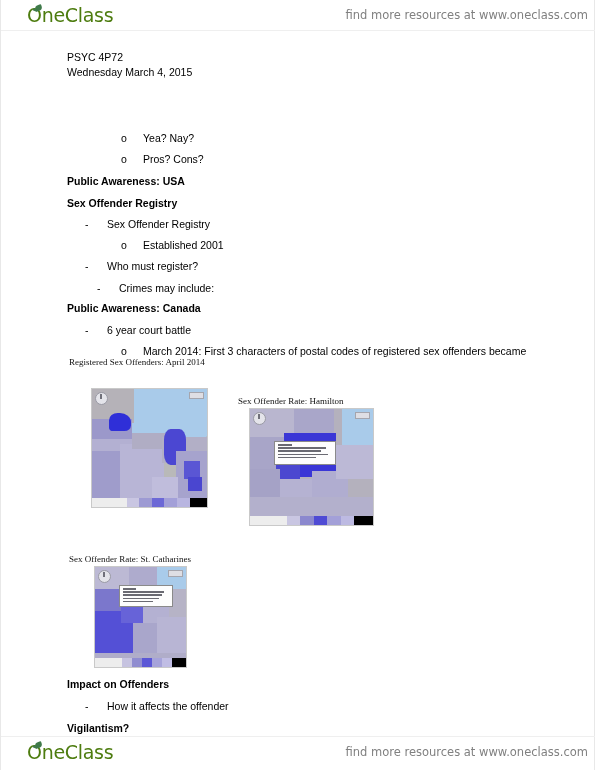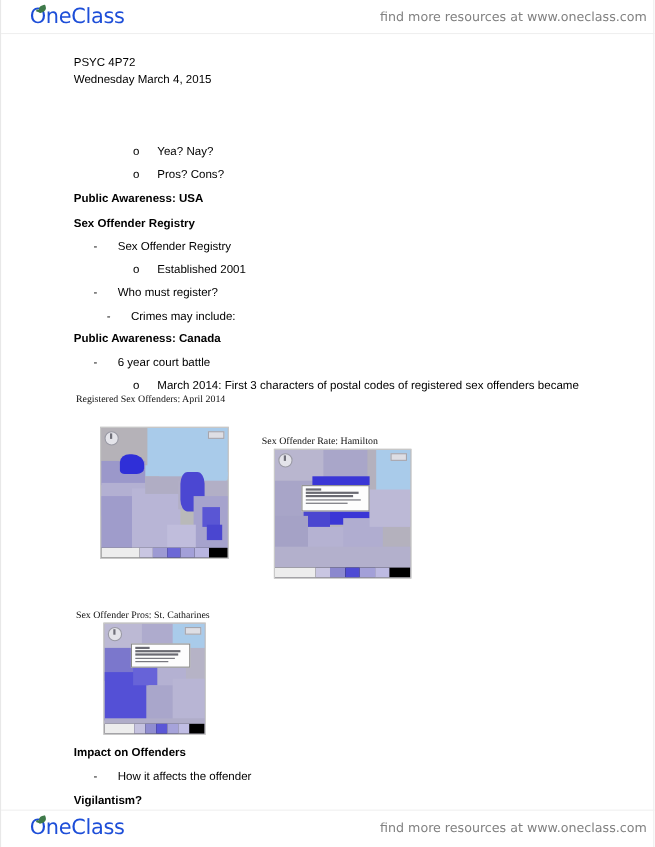--- a/index.html
+++ b/index.html
@@ -26,21 +26,21 @@
   }
   .wm-top{ top:0; border-bottom:1px solid #efefef; }
   .wm-bottom{ top:736px; border-top:1px solid #efefef; }
 
   .logo{
     position:relative;
     margin-left:26px;
     font-family:"DejaVu Sans", sans-serif;
     font-size:19px;
     letter-spacing:-0.3px;
-    color:#1d4ed8;
+    color:#4d7c0f;
     font-weight:400;
     white-space:nowrap;
   }
   .logo .leaf{
     position:absolute;
     left:8px; top:1px;
     width:7px; height:6px;
     background:#3f7a4a;
     border-radius:60% 10% 60% 10%;
     transform:rotate(-18deg);
@@ -264,21 +264,21 @@
       <div class="lbar">
         <div class="src"></div>
         <div class="sw" style="background:#c9c6e2;"></div>
         <div class="sw" style="background:#8b88ce;"></div>
         <div class="sw" style="background:#4f4bd4;"></div>
         <div class="sw" style="background:#a3a0d8;"></div>
         <div class="sw" style="background:#bdbae2;"></div>
       </div>
     </div>
 
-    <div class="cap" style="left:68px; top:524px;">Sex Offender Pros: St. Catharines</div>
+    <div class="cap" style="left:68px; top:524px;">Sex Offender Rate: St. Catharines</div>
 
     <div class="map" style="left:93px; top:536px; width:93px; height:102px;">
       <div class="land" style="left:0; top:0; width:93px; height:102px; background:#b6b3c6;"></div>
       <div class="water" style="left:60px; top:0; width:33px; height:22px;"></div>
       <div class="poly" style="left:0;  top:0;  width:36px; height:24px; background:#bcb9d4;"></div>
       <div class="poly" style="left:34px;top:0;  width:28px; height:20px; background:#aeabcd;"></div>
       <div class="poly" style="left:0;  top:22px;width:28px; height:30px; background:#7b77cc;"></div>
       <div class="poly" style="left:0;  top:44px;width:40px; height:44px; background:#5450d6;"></div>
       <div class="poly" style="left:26px;top:30px;width:28px; height:26px; background:#6763d8;"></div>
       <div class="poly" style="left:48px;top:26px;width:26px; height:34px; background:#b4b1d2;"></div>

